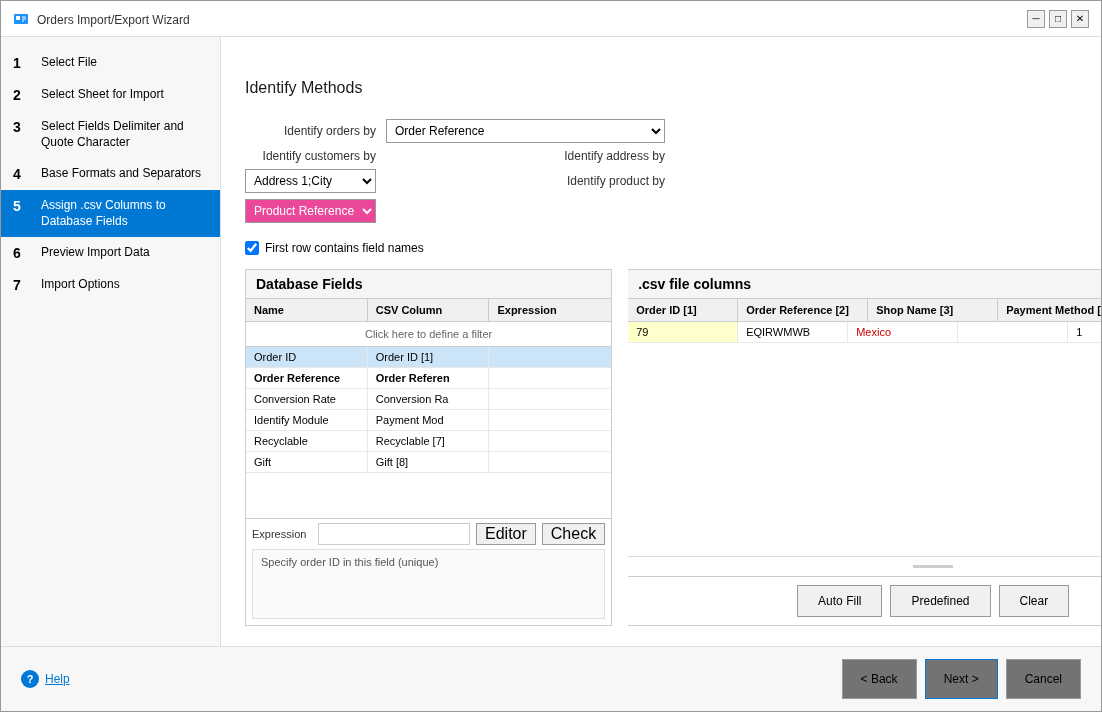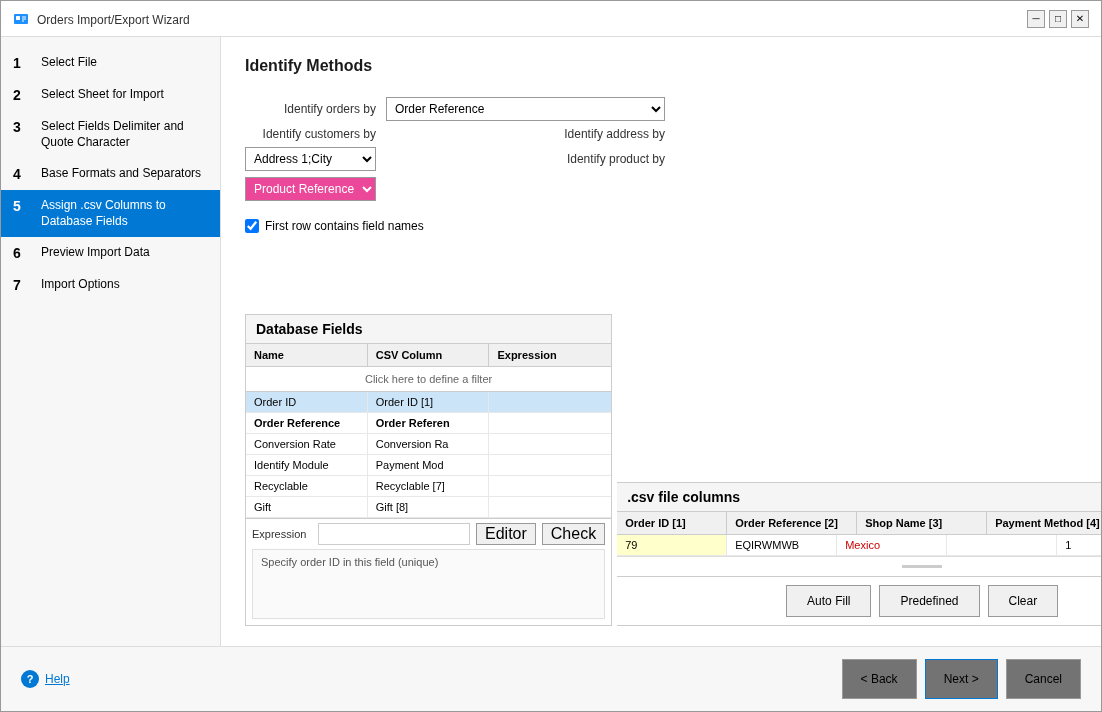--- a/index.html
+++ b/index.html
@@ -17,31 +17,31 @@
     .content { display: flex; flex: 1; overflow: hidden; }
 
     .sidebar { width: 220px; background: #f7f7f7; border-right: 1px solid #ddd; padding: 10px 0; }
     .sidebar-item { display: flex; align-items: flex-start; padding: 8px 12px; cursor: pointer; gap: 10px; }
     .sidebar-item.active { background: #0078d4; color: #fff; }
     .sidebar-item .step-num { font-size: 14px; font-weight: bold; min-width: 18px; }
     .sidebar-item .step-label { font-size: 12px; line-height: 1.3; }
 
     .main { flex: 1; padding: 20px 24px; overflow-y: auto; background: #fff; display: flex; flex-direction: column; gap: 14px; }
 
-    .section-title { font-size: 16px; font-weight: 700; color: #1a1a1a; margin-bottom: 8px; }
+    .section-title { font-size: 16px; font-weight: 400; color: #1a1a1a; margin-bottom: 8px; margin-top: 22px; }
 
     .identify-grid { display: grid; grid-template-columns: auto 1fr; gap: 6px 10px; align-items: center; width: 420px; }
     .identify-label { font-size: 12px; color: #333; white-space: nowrap; text-align: right; }
     .identify-select { height: 24px; border: 1px solid #999; background: #fff; font-size: 12px; padding: 0 4px; width: 100%; cursor: pointer; }
     .identify-select.highlighted { background: #ec4899; color: #fff; }
 
     .checkbox-row { display: flex; align-items: center; gap: 6px; margin-top: 4px; }
     .checkbox-row input[type=checkbox] { width: 14px; height: 14px; }
 
-    .two-panel { display: flex; gap: 5px; flex: 1; align-items: flex-end; }
+    .two-panel { display: flex; gap: 16px; flex: 1; }
 
     .db-panel { width: 390px; border: 1px solid #ccc; display: flex; flex-direction: column; }
     .db-panel-title { font-size: 14px; font-weight: 600; padding: 6px 10px; border-bottom: 1px solid #ccc; background: #f5f5f5; }
 
     .db-table { flex: 1; overflow-y: auto; }
     .db-table-header { display: grid; grid-template-columns: 1fr 1fr 1fr; background: #f0f0f0; border-bottom: 1px solid #ccc; font-weight: 600; font-size: 11px; }
     .db-th { padding: 5px 8px; border-right: 1px solid #ccc; }
     .db-th:last-child { border-right: none; }
 
     .db-row { display: grid; grid-template-columns: 1fr 1fr 1fr; border-bottom: 1px solid #e8e8e8; }

